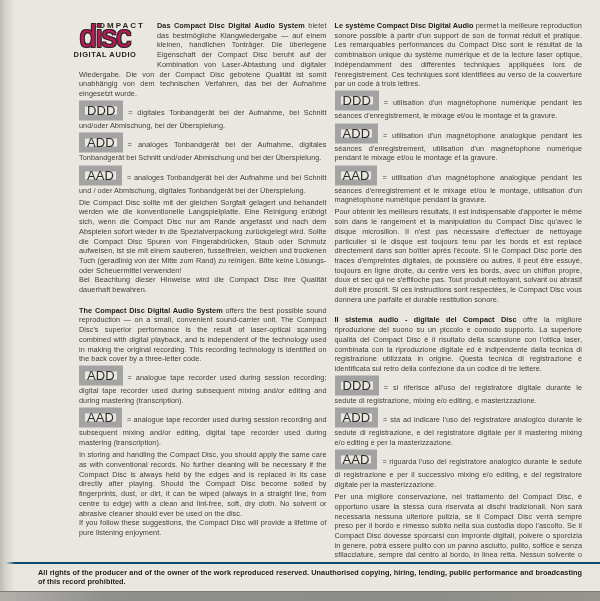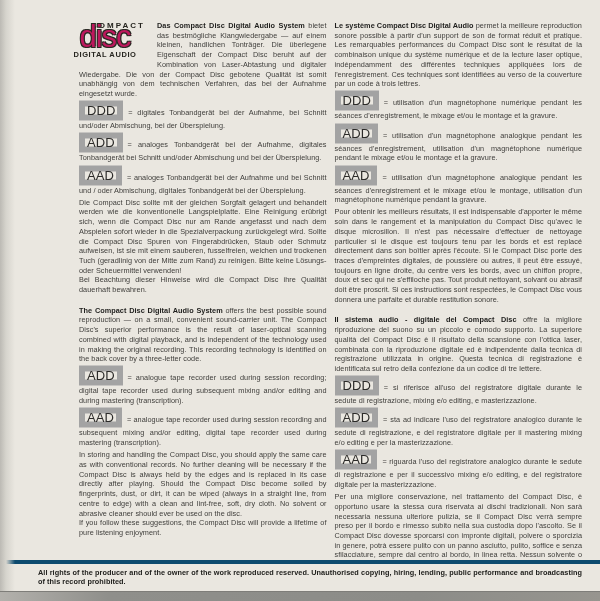--- a/index.html
+++ b/index.html
@@ -77,21 +77,21 @@
     margin-top:-4px;
   }
   .logo-da{
     font-size:7.5px;font-weight:bold;letter-spacing:0.6px;
     color:#26251f;
     line-height:9px;
     margin-top:2px;
   }
   .footer{
     position:absolute;left:0;right:0;bottom:9px;
-    border-top:4px solid #0c4a6e;
+    border-top:2px solid #0c4a6e;
     padding:4px 18px 5px 38px;
     background:#eae7e0;
   }
   .footer .para{font-weight:bold;color:#22221f;}
 </style>
 </head>
 <body>
 
 <div class="page">
 

